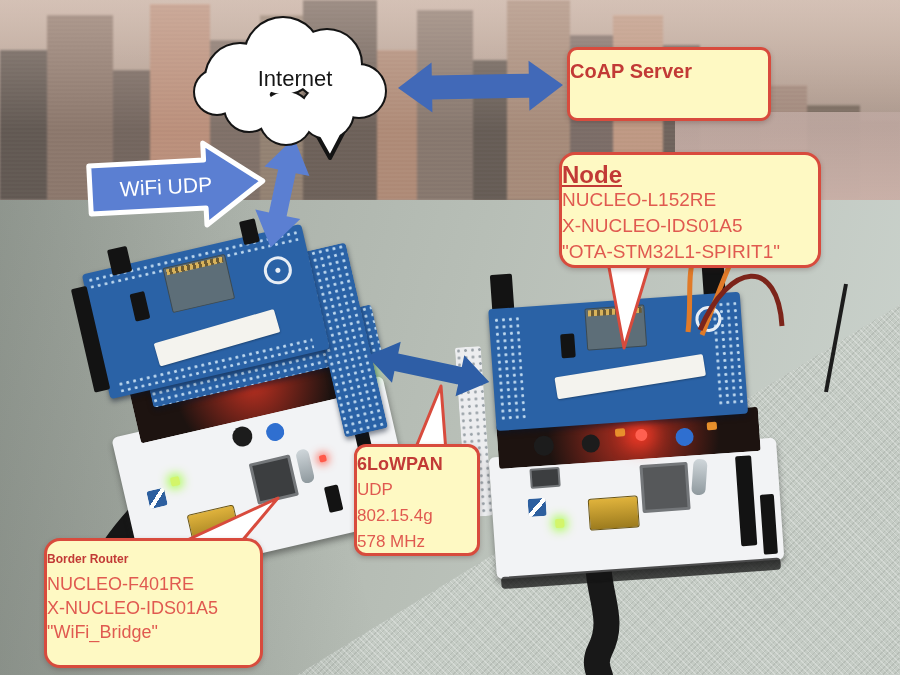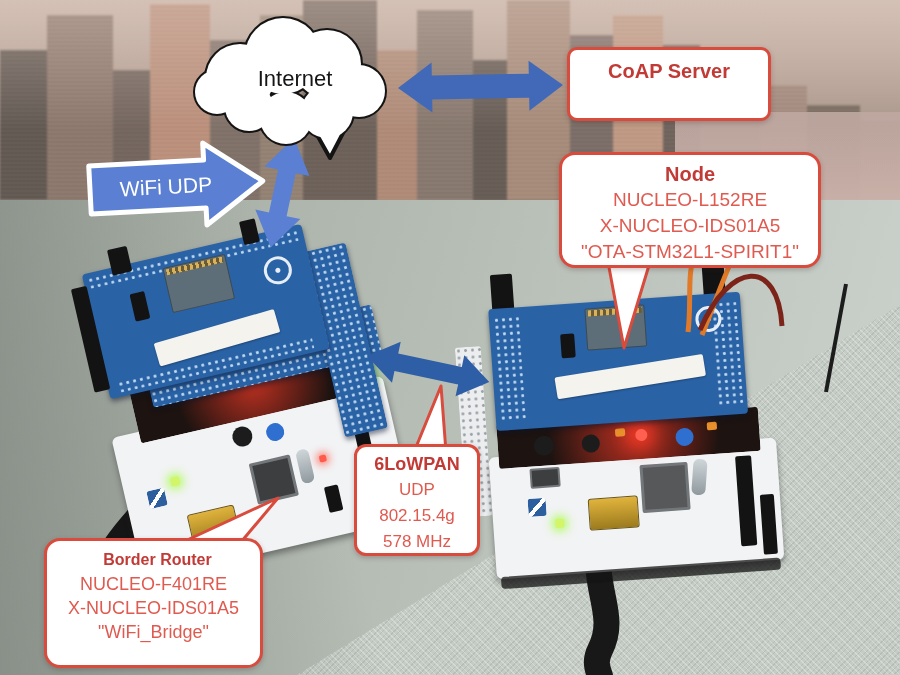--- a/index.html
+++ b/index.html
@@ -49,35 +49,35 @@
   .usb-gold{position:absolute;background:linear-gradient(180deg,#e0b33c,#9c7b1e);
             border:1px solid #6b5513;border-radius:3px;}
   .led{position:absolute;border-radius:2px;}
   .chip{position:absolute;background:#3c3e40;border:3px solid #74777a;border-radius:2px;}
   .crystal{position:absolute;background:linear-gradient(180deg,#cfd6da,#8f999e);border-radius:6px;}
   .btn-round{position:absolute;border-radius:50%;background:#1c1c1c;}
   .st-logo{position:absolute;background:#2d5f9f;border-radius:3px;
      background-image:linear-gradient(135deg,rgba(0,0,0,0) 42%,#fff 42%,#fff 58%,rgba(0,0,0,0) 58%);}
 
   
-  .callout{position:absolute;background:#ffffff;border:3px solid var(--callout-border,#d84b3d);
-           text-align:center;color:var(--callout-text,#e05a50);box-sizing:border-box;
+  .callout{position:absolute;background:#fef9c3;border:3px solid var(--callout-border,#d84b3d);
+           text-align:left;color:var(--callout-text,#e05a50);box-sizing:border-box;
            box-shadow:0 2px 5px rgba(60,30,30,.25);}
   .callout .title{font-weight:bold;color:var(--callout-title,#c23a36);}
   #coap-box{left:567px;top:47px;width:204px;height:74px;border-radius:10px;padding-top:9px;}
   #coap-box .title{font-size:20px;line-height:24px;}
   #coap-box .line{font-size:19px;line-height:27px;}
   #node-box{left:559px;top:152px;width:262px;height:116px;border-radius:16px;padding-top:7px;}
-  #node-box .title{font-size:20px;line-height:25px;}
+  #node-box .title{font-size:24px;line-height:25px;text-decoration:underline;}
   #node-box .line{font-size:19px;line-height:26px;}
   #lowpan-box{left:354px;top:444px;width:126px;height:112px;border-radius:12px;padding-top:5px;}
   #lowpan-box .title{font-size:18px;line-height:25px;}
   #lowpan-box .line{font-size:17px;line-height:26px;}
   #border-box{left:44px;top:538px;width:219px;height:130px;border-radius:16px;padding-top:6px;}
-  #border-box .title{font-size:16px;line-height:25px;margin-left:8px;}
+  #border-box .title{font-size:12px;line-height:25px;}
   #border-box .line{font-size:18px;line-height:24px;}
 
   
   #internet-label{position:absolute;left:235px;top:66px;width:120px;text-align:center;
        font-size:22px;color:#161616;}
   #wifi-label{position:absolute;left:96px;top:175px;width:140px;text-align:center;
        font-size:21px;color:#ffffff;transform:rotate(-3deg);}
   svg.layer{position:absolute;left:0;top:0;}
 </style>
 </head>

